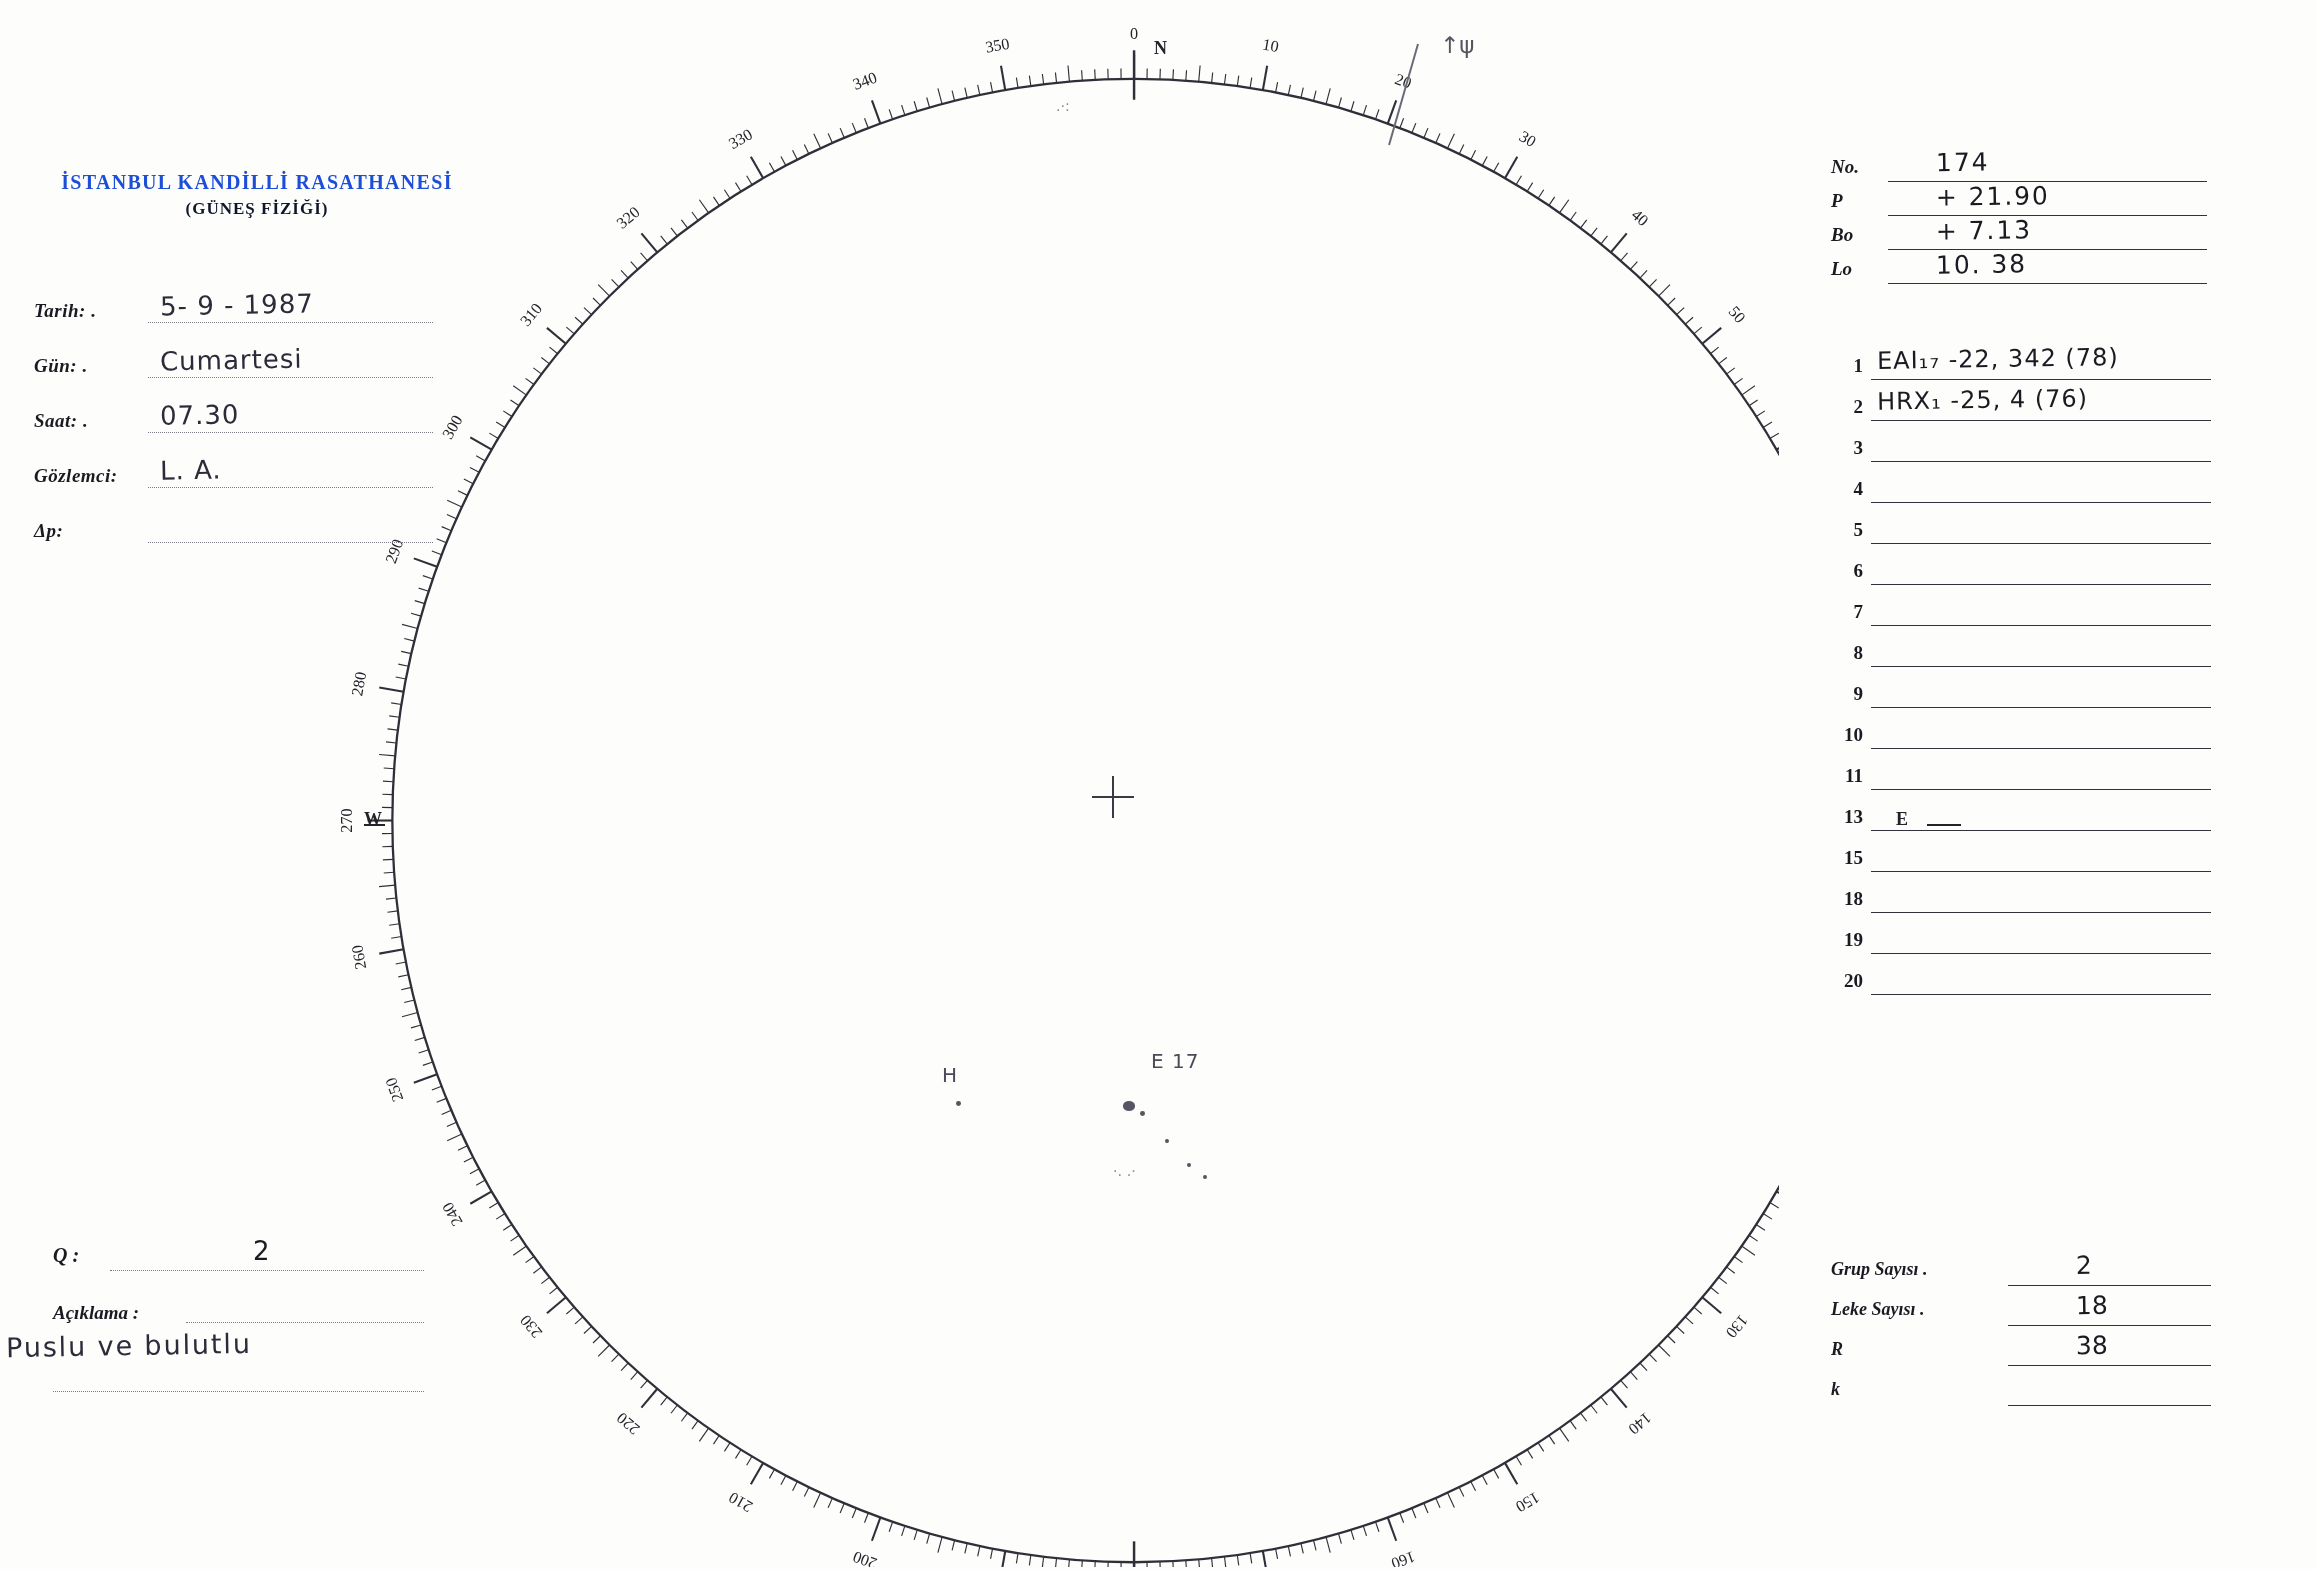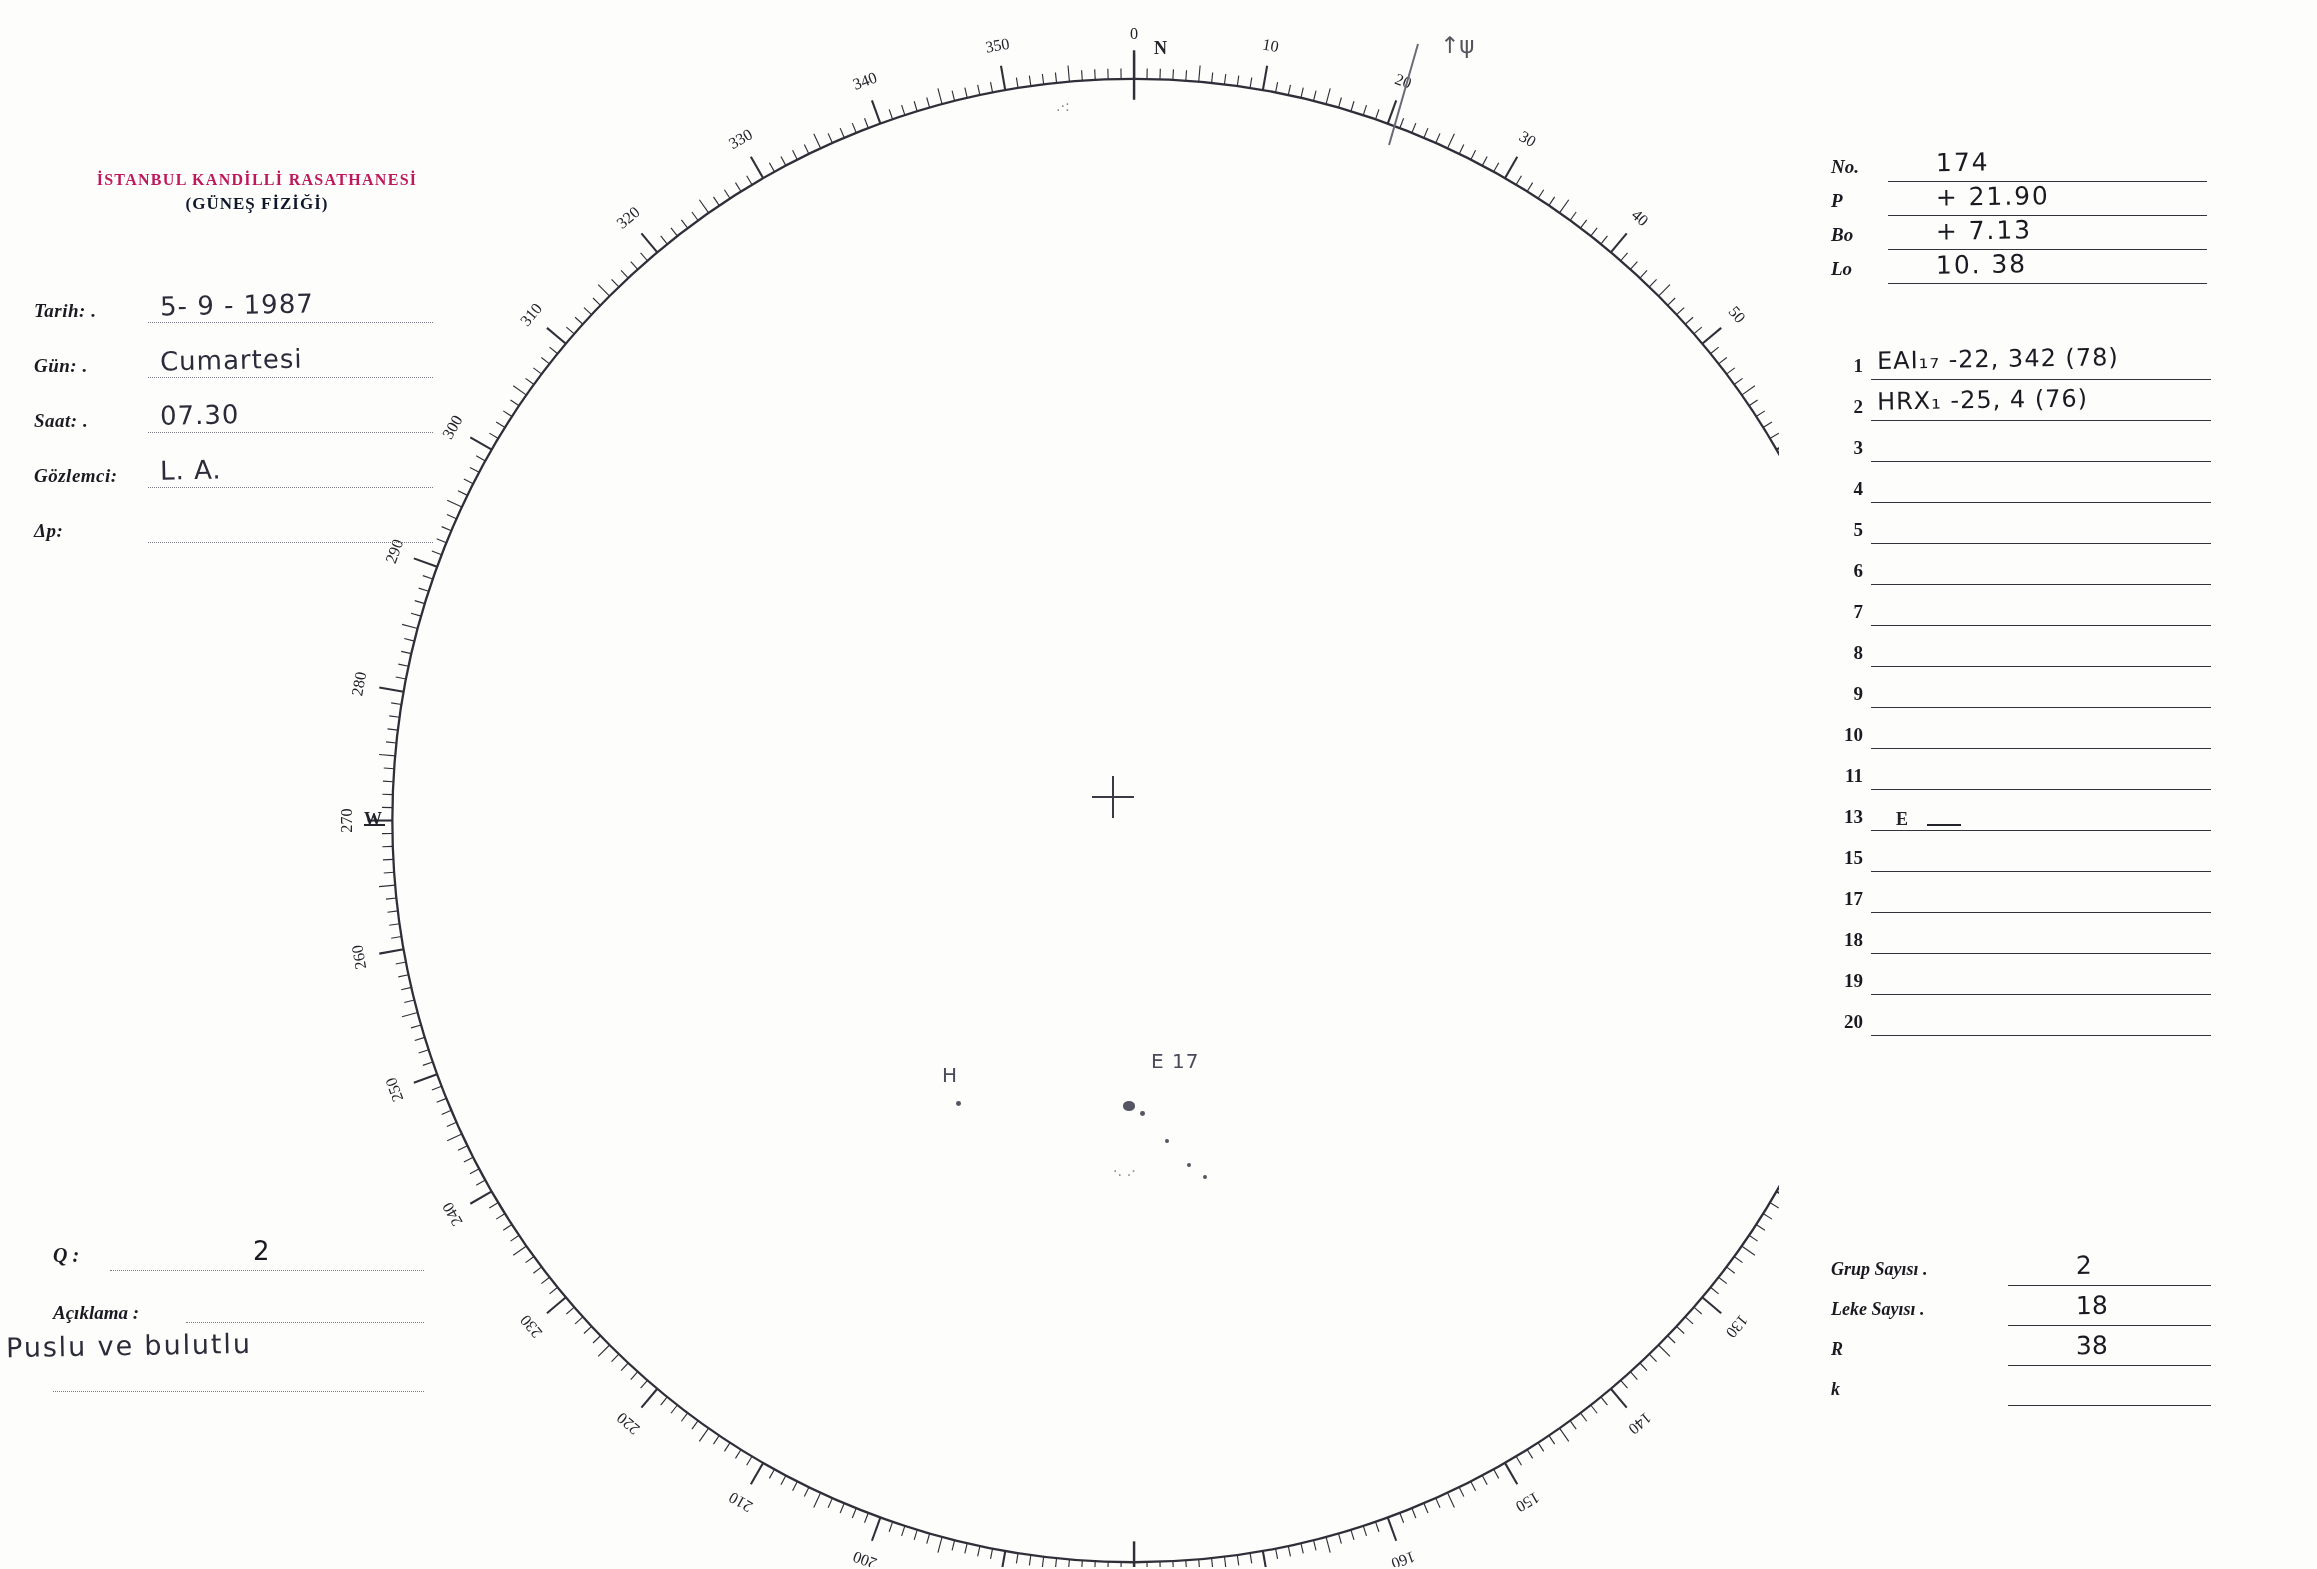--- a/index.html
+++ b/index.html
@@ -23,24 +23,24 @@
   
   .org-block {
     position: absolute;
     left: 38px;
     top: 171px;
     width: 438px;
     text-align: center;
   }
   .org-title {
     font-family: "Liberation Serif", serif;
-    font-size: 16px;
+    font-size: 20px;
     letter-spacing: 1.3px;
     font-weight: 700;
-    color: #be185d;
+    color: #1d4ed8;
   }
   .org-sub {
     font-size: 17px;
     letter-spacing: 1px;
     font-weight: 700;
     margin-top: 4.8px;
     color: #0f172a;
   }
   
   .form-left {
@@ -818,25 +818,20 @@
         <span class="enum">13</span>
         <span class="eline"></span>
         <span class="eval"></span>
       </div>
       <div class="erow">
         <span class="enum">15</span>
         <span class="eline"></span>
         <span class="eval"></span>
       </div>
       <div class="erow">
-        <span class="enum">17</span>
-        <span class="eline"></span>
-        <span class="eval"></span>
-      </div>
-      <div class="erow">
         <span class="enum">18</span>
         <span class="eline"></span>
         <span class="eval"></span>
       </div>
       <div class="erow">
         <span class="enum">19</span>
         <span class="eline"></span>
         <span class="eval"></span>
       </div>
       <div class="erow">

